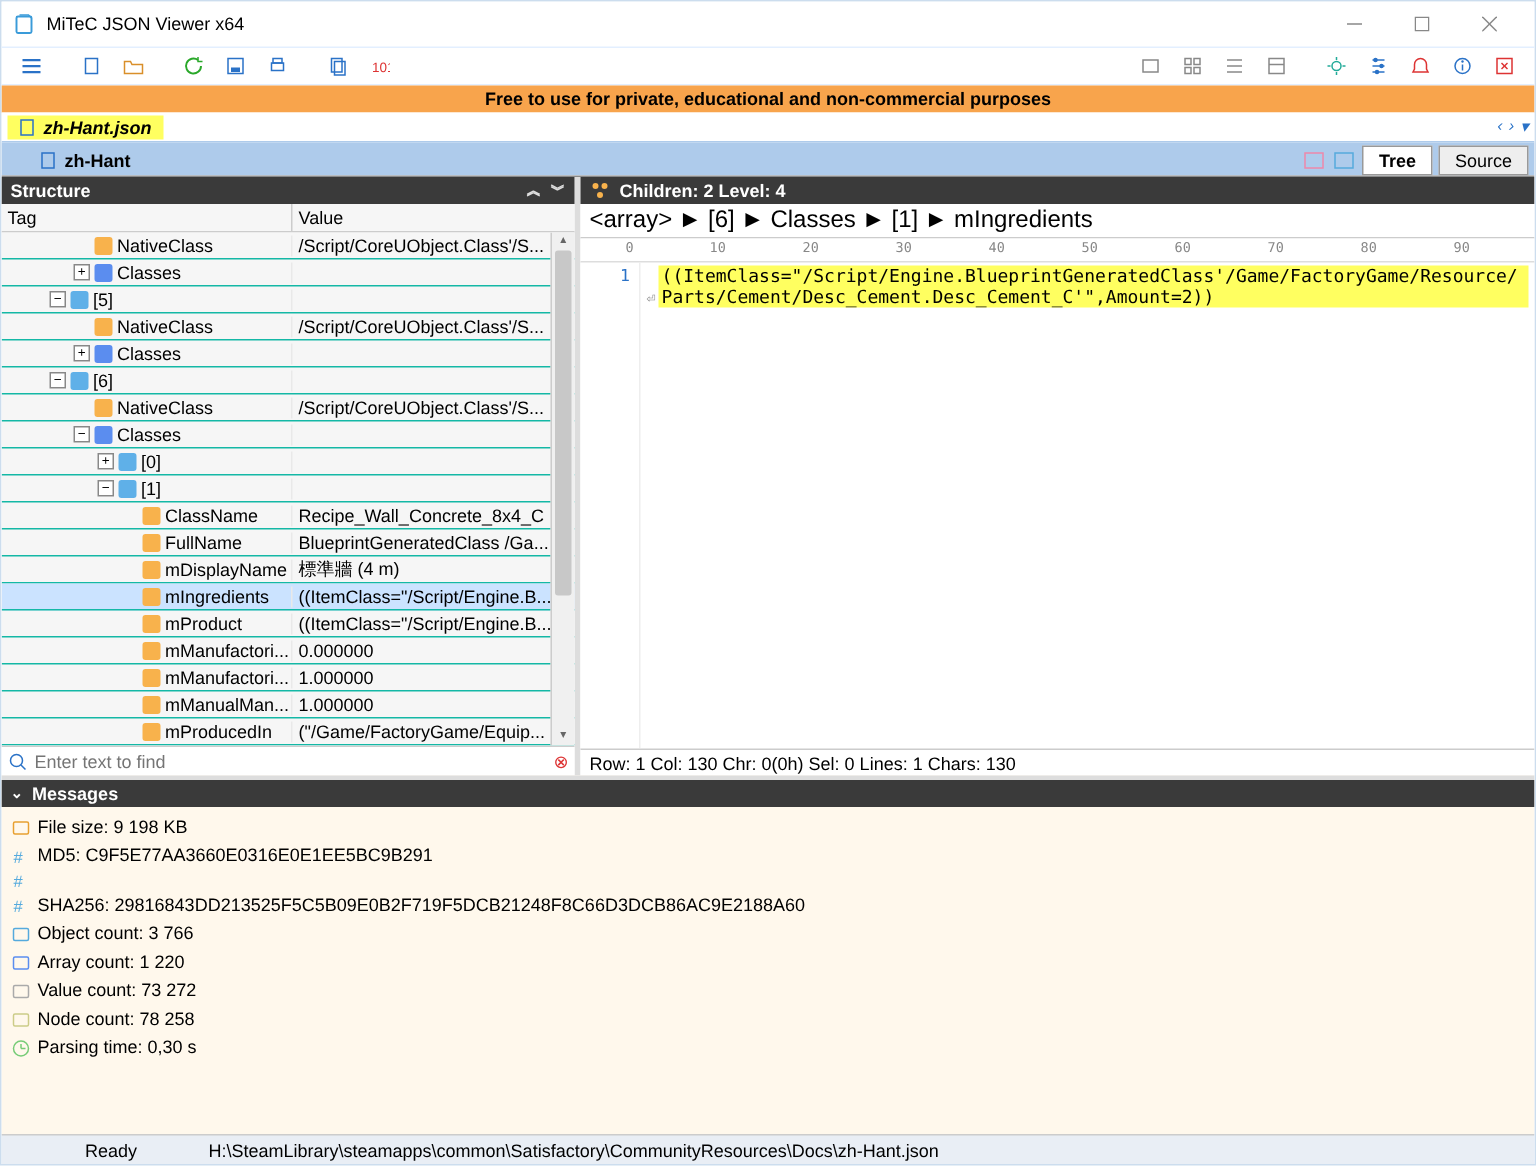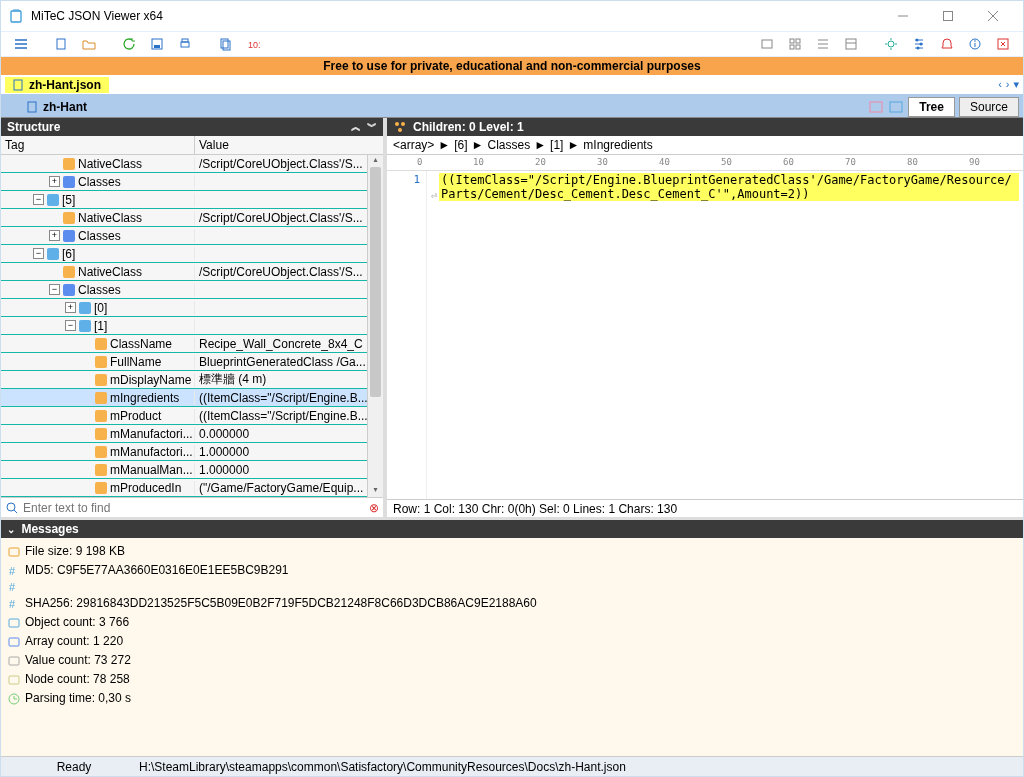--- a/index.html
+++ b/index.html
@@ -5,21 +5,21 @@
 * { margin:0; padding:0; box-sizing:border-box; }
 body { font-family:"Segoe UI",Tahoma,sans-serif; font-size:12px; color:#000; background:#fff; width:1024px; height:777px; overflow:hidden; display:flex; flex-direction:column; border:1px solid #cde; }
 .titlebar { height:30px; background:#fff; display:flex; align-items:center; padding:0 8px; }
 .titlebar .appicon { width:16px; height:16px; margin-right:6px; }
 .titlebar .wbtns { margin-left:auto; display:flex; }
 .titlebar .wbtn { width:45px; height:30px; display:flex; align-items:center; justify-content:center; color:#888; }
 .toolbar { height:26px; background:#fff; border-top:1px solid #e3efff; border-bottom:1px solid #e3efff; display:flex; align-items:center; padding:0 6px; }
 .toolbar .tbtn { width:24px; height:22px; display:flex; align-items:center; justify-content:center; margin:0 2px; color:#1976d2; }
 .toolbar .tbtn.sep { width:8px; }
 .banner { background:#f8a44c; text-align:center; font-weight:bold; padding:2px 0; color:#000; font-size:12px; }
-.filetab-row { background:#fff; display:flex; align-items:center; padding:0 4px; height:20px; border-bottom:1px solid #aecbeb; }
+.filetab-row { background:#fff; display:flex; align-items:center; padding:0 4px; height:20px; border-bottom:1px solid #aecbeb;font-style:italic; }
 .filetab { background:#ffff60; padding:1px 8px; font-weight:bold; font-size:12px; display:flex; align-items:center; }
 .filetab .ficon { width:12px; height:12px; margin-right:4px; }
 .navctrls { margin-left:auto; display:flex; gap:4px; color:#2a72c7; font-size:11px; }
 .navctrls span { cursor:pointer; }
 .doctab-row { background:#aecbeb; display:flex; align-items:center; padding:2px 4px 0 16px; height:22px; }
 .doctab { background:#aecbeb; padding:2px 10px; font-weight:bold; font-size:12px; display:flex; align-items:center; border-top-left-radius:3px; border-top-right-radius:3px; }
 .doctab .ficon { width:12px; height:12px; margin-right:4px; }
 .viewbtns { margin-left:auto; display:flex; align-items:center; gap:4px; }
 .viewbtns .vicn { width:16px; height:16px; }
 .viewtab { padding:2px 10px; font-size:12px; background:#eee; border:1px solid #999; cursor:pointer; }
@@ -46,21 +46,21 @@
 .sbar { position:absolute; right:0; top:0; bottom:0; width:16px; background:#f0f0f0; border-left:1px solid #ccc; }
 .sbar .thumb { position:absolute; left:2px; right:2px; top:12px; height:230px; background:#c8c8c8; border-radius:2px;}
 .sbar .arr { position:absolute; left:0; right:0; height:12px; text-align:center; font-size:8px; color:#666;}
 .searchrow { display:flex; align-items:center; padding:2px 4px; border-top:1px solid #ccc; background:#fff; font-size:12px; height:20px; }
 .searchrow .sicn { width:14px; height:14px; margin-right:4px; color:#2a72c7; }
 .searchrow input { flex:1; border:none; outline:none; font-size:12px; color:#888; }
 .searchrow .clricn { color:#d33; font-size:12px; cursor:pointer; }
 .rightpane { flex:1; display:flex; flex-direction:column; }
 .rphdr { background:#3a3a3a; color:#fff; font-weight:bold; padding:2px 6px; font-size:12px; display:flex; align-items:center; }
 .rphdr .hicn { width:14px; height:14px; margin-right:6px; }
-.crumbs { padding:2px 6px; font-size:12px; background:#fff; border-bottom:1px solid #ccc; }
+.crumbs { padding:2px 6px; font-size:16px; background:#fff; border-bottom:1px solid #ccc; }
 .crumbs .arr { margin:0 4px; }
 .ruler { height:16px; background:#fff; font-size:9px; color:#888; position:relative; border-bottom:1px solid #ddd; overflow:hidden; font-family:Consolas,monospace; }
 .ruler span { position:absolute; top:2px; }
 .editor { flex:1; background:#fff; font-family:Consolas,monospace; font-size:12px; display:flex; overflow:hidden; }
 .gutter { width:40px; background:#fff; border-right:1px solid #eee; text-align:right; padding:2px 6px 0 0; color:#2a72c7; font-size:11px; }
 .edtxt { flex:1; padding:2px 4px; }
 .edline { background:#ffff60; padding:0 2px; line-height:14px; white-space:pre-wrap; word-break:break-all; }
 .statline { border-top:1px solid #ccc; padding:2px 6px; font-size:12px; background:#fff; height:18px; }
 .msgpane { flex:1; display:flex; flex-direction:column; background:#fff8ec; border-top:3px solid #ddd; }
 .msgpane .panehdr { background:#3a3a3a; }
@@ -470,21 +470,21 @@
 
   <div class="rightpane">
     <div class="rphdr">
       <span class="hicn">
           <svg viewBox="0 0 14 14">
             <circle cx="4" cy="4" r="2" fill="#f8b24c"></circle>
             <circle cx="10" cy="4" r="2" fill="#f8b24c"></circle>
             <circle cx="7" cy="10" r="2" fill="#f8b24c"></circle>
           </svg>
         </span>
-      <span>Children: 0   Level: 1</span>
+      <span>Children: 2   Level: 4</span>
     </div>
     <div class="crumbs" id="crumbs"><span>&lt;array&gt;</span><span class="arr">►</span><span>[6]</span><span class="arr">►</span><span>Classes</span><span class="arr">►</span><span>[1]</span><span class="arr">►</span><span>mIngredients</span></div>
     <div class="ruler" id="ruler">
         <span style="left: 30px;">0</span>
         <span style="left: 86px;">10</span>
         <span style="left: 148px;">20</span>
         <span style="left: 210px;">30</span>
         <span style="left: 272px;">40</span>
         <span style="left: 334px;">50</span>
         <span style="left: 396px;">60</span>

